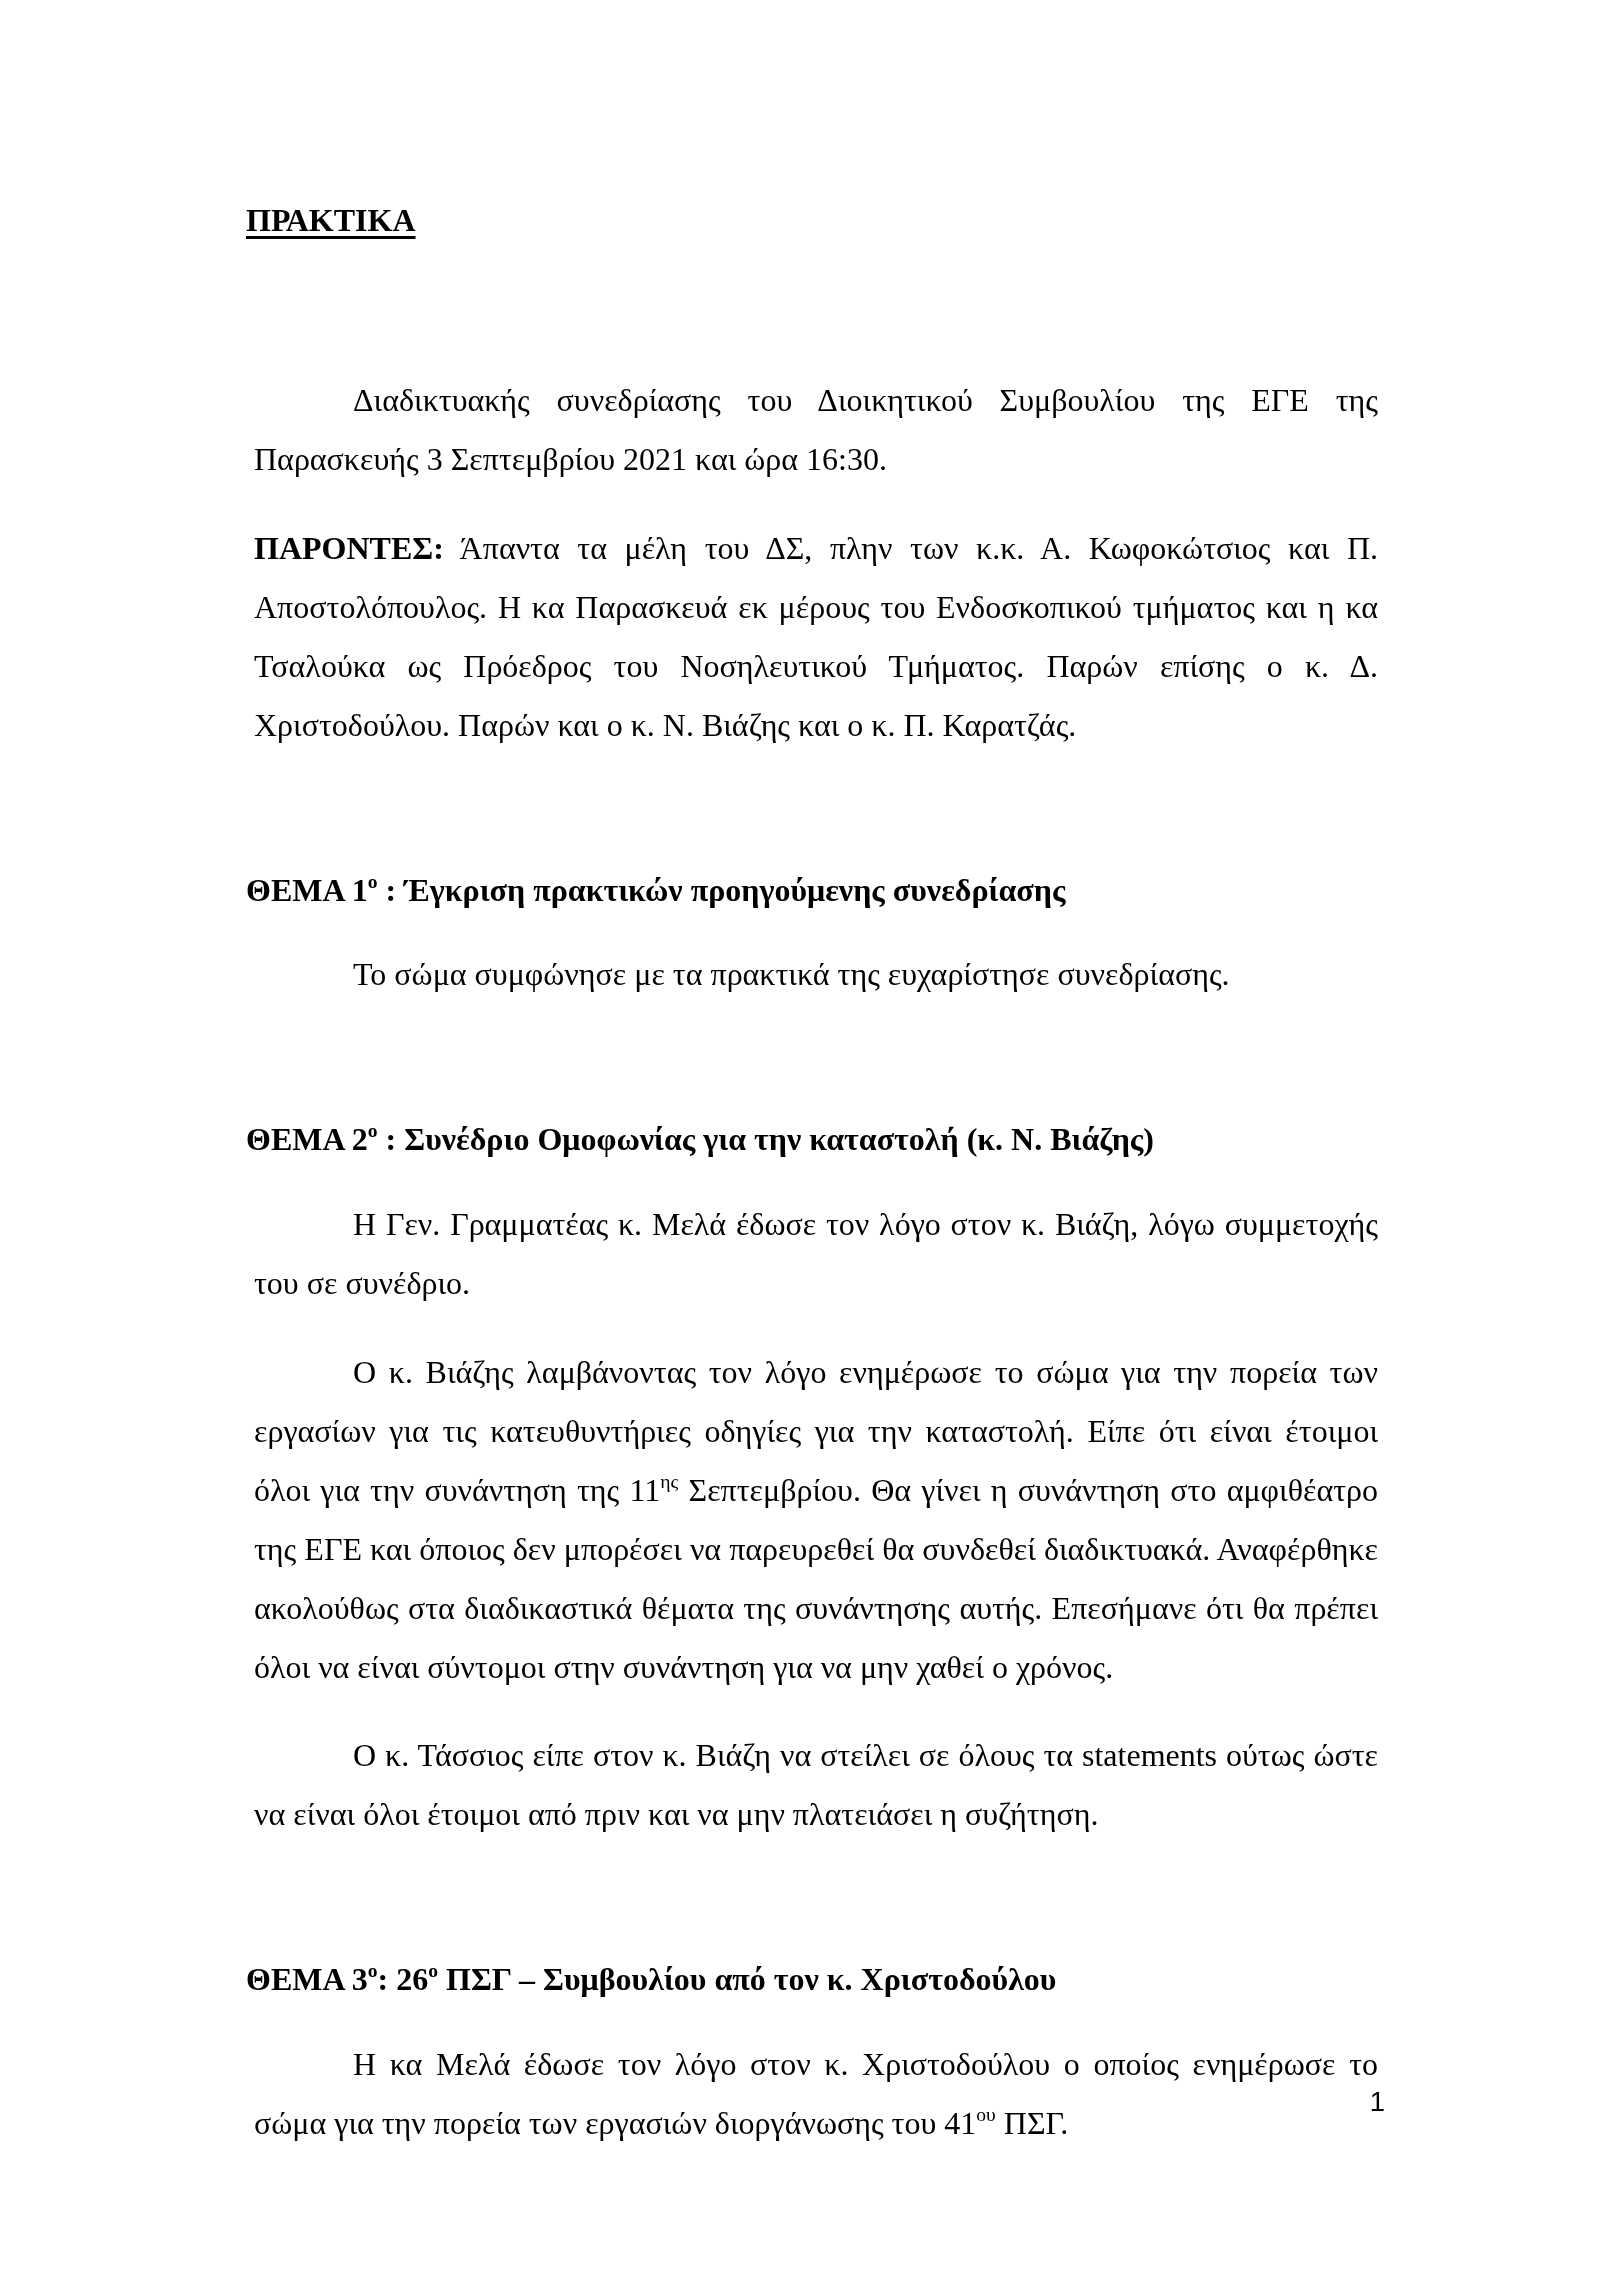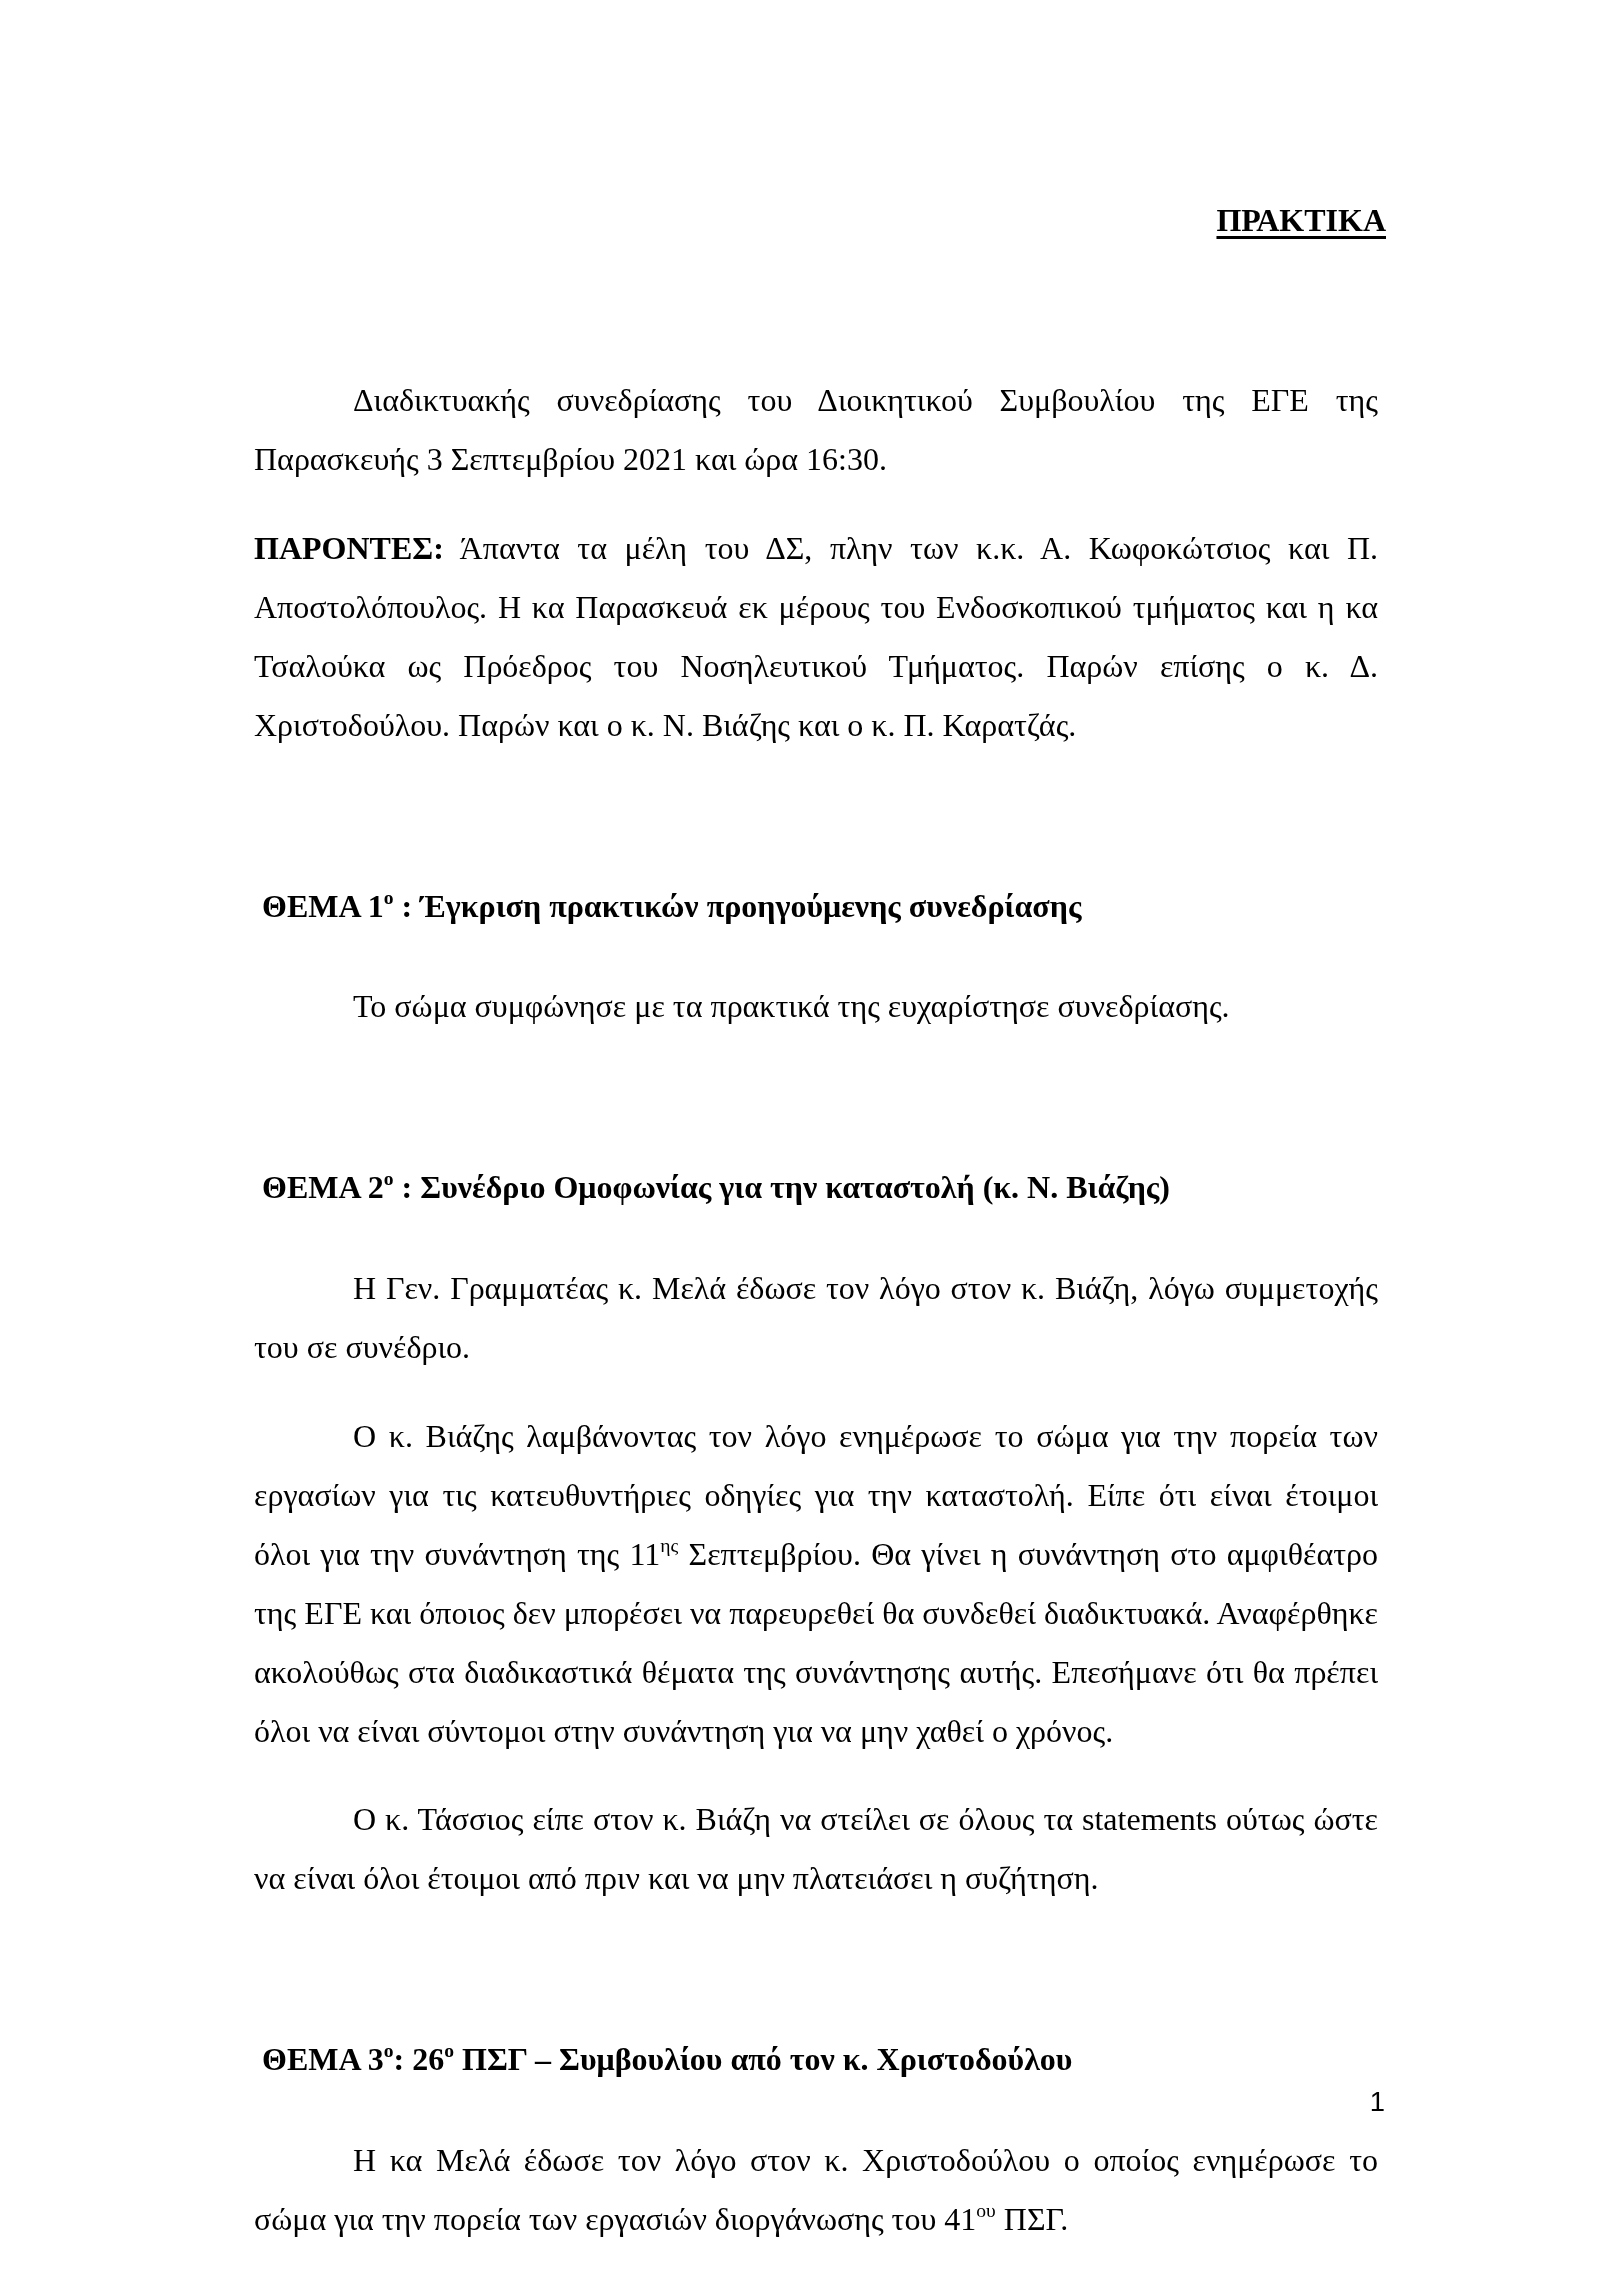--- a/index.html
+++ b/index.html
@@ -7,32 +7,32 @@
     width: 1621px; height: 2293px; position: relative; overflow: hidden;
     font-family: "Liberation Serif", "DejaVu Serif", serif;
     color: #000;
   }
   .page { position: absolute; left: 0; top: 0; width: 1621px; height: 2293px; }
   .content {
     position: absolute; left: 246px; width: 1140px; top: 191px;
     font-size: 32px; line-height: 59px;
   }
   .title {
-    text-align: right; font-weight: bold; text-decoration: underline;
+    text-align: left; font-weight: bold; text-decoration: underline;
     text-decoration-thickness: 2.9px; text-underline-offset: 4.9px;
     margin: 0; height: 59px;
   }
   p { margin: 8px; text-align: justify; }
   .indent { text-indent: 99px; }
   .gap-title { height: 113px; }
   .gap-small { height: 13.7px; }
   .gap-section { height: 98px; }
   .gap-afterhead { height: 17.6px; }
   .gap-para { height: 13.7px; }
-  h2 { font-size: 32px; font-weight: bold; margin: 16px; line-height: 59px; }
+  h2 { font-size: 32px; font-weight: bold; margin: 0; line-height: 59px; }
   sup { font-size: 19.6px; line-height: 0; vertical-align: 12.7px; }
   .page-number {
     position: absolute; right: 236px; top: 2086px;
     font-family: "Liberation Sans", "DejaVu Sans", sans-serif; font-size: 27.4px;
   }
 </style>
 </head>
 <body>
 
 <div class="page">

